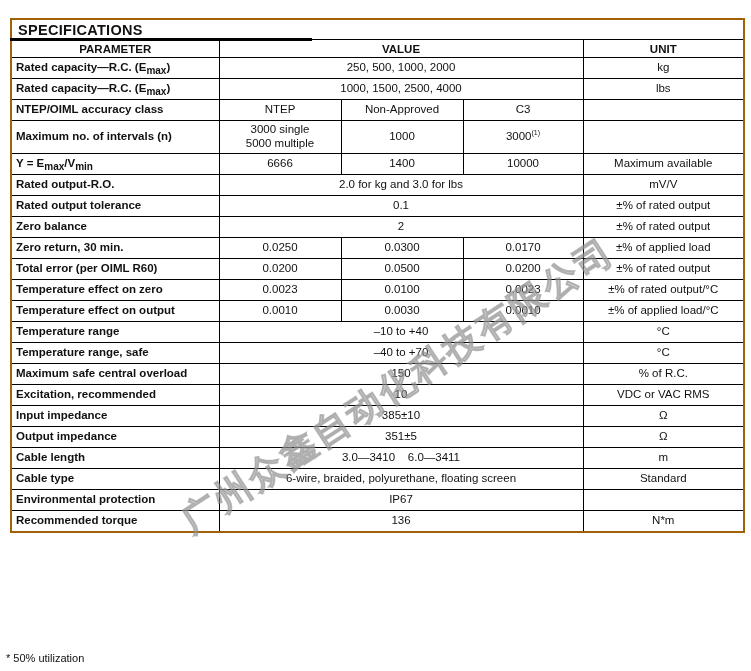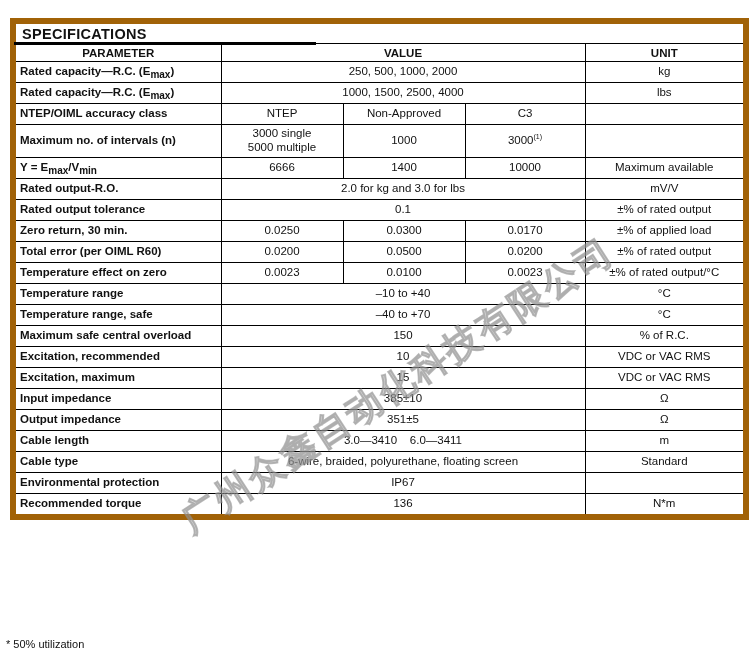--- a/index.html
+++ b/index.html
@@ -6,39 +6,39 @@
   body{
     width:751px;height:671px;background:#ffffff;position:relative;overflow:hidden;
     font-family:"Liberation Sans",sans-serif;color:#111111;
   }
   .page{position:absolute;inset:0;}
 
   table.spec{
     position:absolute;left:10px;top:18px;width:733px;
     border-collapse:collapse;table-layout:fixed;background:#ffffff;
   }
-  table.spec{border:6px solid #a16207;}
+  table.spec{border:2px solid #a16207;}
   table.spec th,table.spec td{border:1px solid #000;padding:1px 4px;font-size:11.5px;vertical-align:middle;}
 
   tr.title-row th{
     height:17px;text-align:left;position:relative;border-bottom:1px solid #000;
   }
   .table-title{font-size:14.5px;font-weight:bold;letter-spacing:.3px;display:inline-block;padding-left:2px;}
   .title-bar{position:absolute;left:-2px;bottom:-2px;width:302px;height:3px;background:#000;}
 
   tr.colhead-row th{height:15px;font-weight:bold;text-align:center;font-size:11.5px;margin-top:32px;}
 
   tbody td{height:18px;line-height:1.2;}
   tr.tall td{height:30px;}
   td.param{font-weight:bold;text-align:left;padding-left:5px;}
   td.val,td.unit{text-align:center;font-weight:normal;}
   sub{font-size:10px;line-height:0;}
   sup{font-size:7px;line-height:0;vertical-align:super;}
 
-  .footnotes{position:absolute;left:6px;top:635px;font-size:11px;line-height:1.75;color:#111;}
+  .footnotes{position:absolute;left:6px;top:649px;font-size:11px;line-height:1.75;color:#111;}
 
   .watermark{
     position:absolute;left:398px;top:386px;z-index:5;pointer-events:none;
     transform:translate(-50%,-50%) rotate(-33deg);
     font-size:36px;letter-spacing:3px;white-space:nowrap;font-weight:bold;
     color:rgba(158,158,158,0.40);
     -webkit-text-stroke:1px rgba(140,140,140,0.55);
   }
 </style>
 </head>
@@ -103,20 +103,25 @@
           <td class="param">Rated output-R.O.</td>
           <td colspan="3" class="val">2.0 for kg and 3.0 for lbs</td>
           <td class="unit">mV/V</td>
         </tr>
         <tr>
           <td class="param">Rated output tolerance</td>
           <td colspan="3" class="val">0.1</td>
           <td class="unit">±% of rated output</td>
         </tr>
         <tr>
+          <td class="param">Zero balance</td>
+          <td colspan="3" class="val">2</td>
+          <td class="unit">±% of rated output</td>
+        </tr>
+        <tr>
           <td class="param">Zero return, 30 min.</td>
           <td class="val">0.0250</td>
           <td class="val">0.0300</td>
           <td class="val">0.0170</td>
           <td class="unit">±% of applied load</td>
         </tr>
         <tr>
           <td class="param">Total error (per OIML R60)</td>
           <td class="val">0.0200</td>
           <td class="val">0.0500</td>
@@ -124,45 +129,47 @@
           <td class="unit">±% of rated output</td>
         </tr>
         <tr>
           <td class="param">Temperature effect on zero</td>
           <td class="val">0.0023</td>
           <td class="val">0.0100</td>
           <td class="val">0.0023</td>
           <td class="unit">±% of rated output/°C</td>
         </tr>
         <tr>
+          <td class="param">Temperature effect on output</td>
+          <td class="val">0.0010</td>
+          <td class="val">0.0030</td>
+          <td class="val">0.0010</td>
+          <td class="unit">±% of applied load/°C</td>
+        </tr>
+        <tr>
           <td class="param">Temperature range</td>
           <td colspan="3" class="val">–10 to +40</td>
           <td class="unit">°C</td>
         </tr>
         <tr>
           <td class="param">Temperature range, safe</td>
           <td colspan="3" class="val">–40 to +70</td>
           <td class="unit">°C</td>
         </tr>
         <tr>
           <td class="param">Maximum safe central overload</td>
           <td colspan="3" class="val">150</td>
           <td class="unit">% of R.C.</td>
         </tr>
         <tr>
           <td class="param">Excitation, recommended</td>
           <td colspan="3" class="val">10</td>
           <td class="unit">VDC or VAC RMS</td>
         </tr>
         <tr>
-          <td class="param">Excitation, maximum</td>
-          <td colspan="3" class="val">15</td>
-          <td class="unit">VDC or VAC RMS</td>
-        </tr>
-        <tr>
           <td class="param">Input impedance</td>
           <td colspan="3" class="val">385±10</td>
           <td class="unit">Ω</td>
         </tr>
         <tr>
           <td class="param">Output impedance</td>
           <td colspan="3" class="val">351±5</td>
           <td class="unit">Ω</td>
         </tr>
         <tr>

